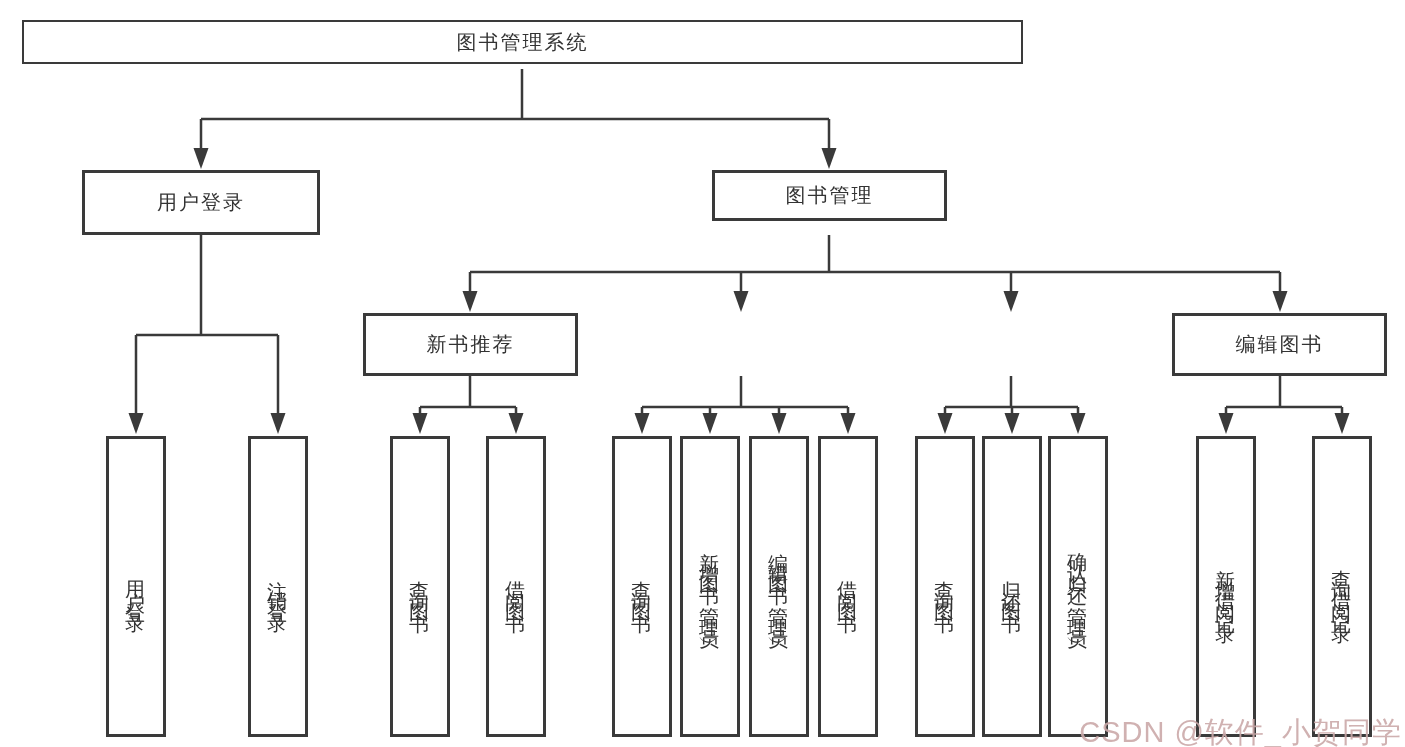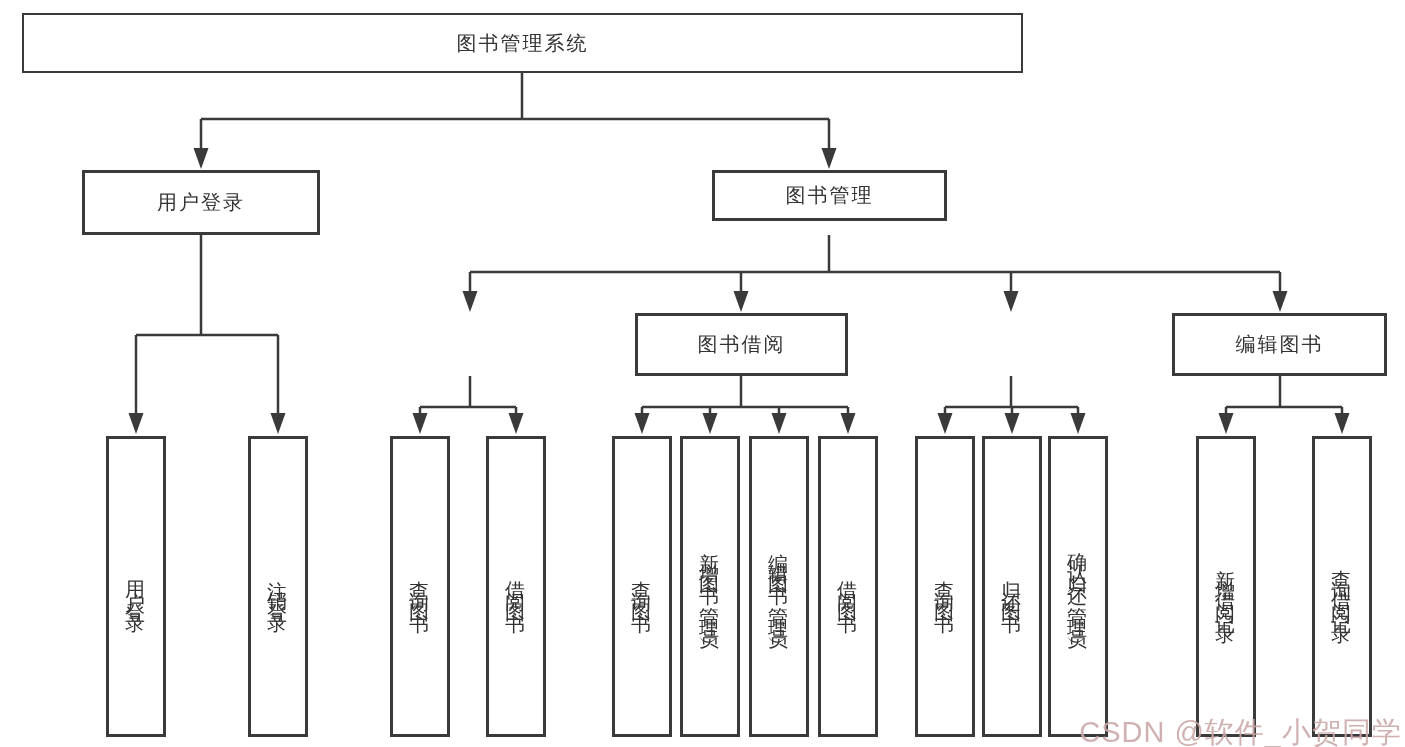--- a/index.html
+++ b/index.html
@@ -63,26 +63,26 @@
       <polygon points="771.5,413 786.5,413 779,434"></polygon>
       <polygon points="840.5,413 855.5,413 848,434"></polygon>
       <polygon points="937.5,413 952.5,413 945,434"></polygon>
       <polygon points="1004.5,413 1019.5,413 1012,434"></polygon>
       <polygon points="1070.5,413 1085.5,413 1078,434"></polygon>
       <polygon points="1218.5,413 1233.5,413 1226,434"></polygon>
       <polygon points="1334.5,413 1349.5,413 1342,434"></polygon>
     </g>
   </svg>
 
-  <div class="node node--root" style="left:22px;top:13px;width:1001px;height:60px;">图书管理系统</div>
+  <div class="node node--root" style="left:22px;top:20px;width:1001px;height:44px;">图书管理系统</div>
 
   <div class="node" style="left:82px;top:170px;width:238px;height:65px;">用户登录</div>
   <div class="node" style="left:712px;top:170px;width:235px;height:51px;">图书管理</div>
 
-  <div class="node" style="left:635px;top:313px;width:213px;height:63px;">图书借阅</div>
+  <div class="node" style="left:363px;top:313px;width:215px;height:63px;">新书推荐</div>
   <div class="node" style="left:1172px;top:313px;width:215px;height:63px;">编辑图书</div>
 
   <div class="leaf" style="left:106px;top:436px;width:60px;height:301px;">用户登录</div>
   <div class="leaf" style="left:248px;top:436px;width:60px;height:301px;">注销登录</div>
 
   <div class="leaf" style="left:390px;top:436px;width:60px;height:301px;">查询图书</div>
   <div class="leaf" style="left:486px;top:436px;width:60px;height:301px;">借阅图书</div>
 
   <div class="leaf" style="left:612px;top:436px;width:60px;height:301px;">查询图书</div>
   <div class="leaf" style="left:680px;top:436px;width:60px;height:301px;">新增图书（管理员）</div>

